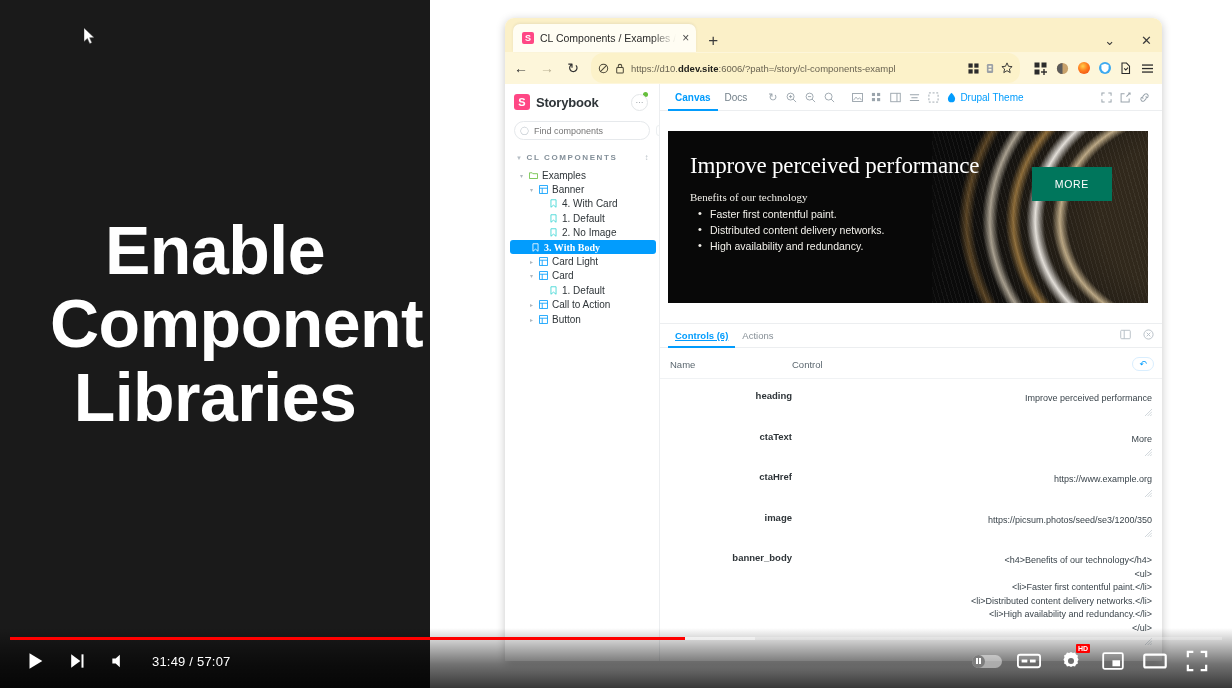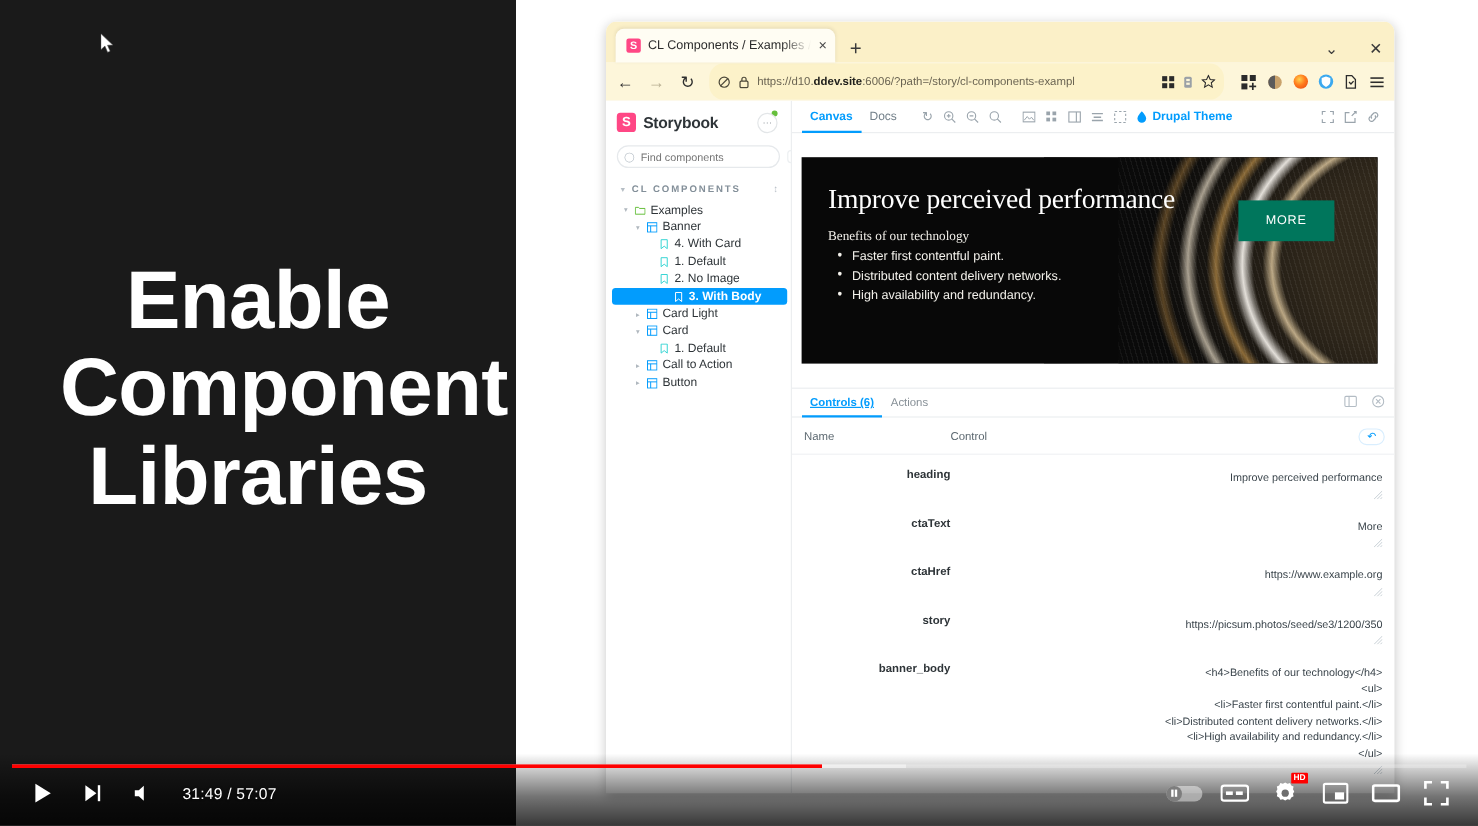--- a/index.html
+++ b/index.html
@@ -209,21 +209,21 @@
     height: 27px; display: flex; align-items: center; cursor: pointer;
   }
   .tb-tab.active { color: #029cfd; font-weight: bold; box-shadow: inset 0 -2px 0 #029cfd; }
   .tb-sep { width: 9px; }
   .tb-ic {
     width: 19px; height: 27px; display: flex; align-items: center; justify-content: center;
     color: #9aa4ac; font-size: 11px; cursor: pointer;
   }
   .tb-theme {
     display: flex; align-items: flex-start; gap: 4px;
-    font-size: 10px; color: #029cfd; font-weight: bold;
+    font-size: 10px; color: #029cfd; font-weight: normal;
     margin-left: 4px; cursor: pointer;
   }
   .tb-right { margin-left: auto; display: flex; align-items: center; }
 
   .sb-canvas { padding: 8px 14px 0 8px; background: #fff; }
   .banner {
     position: relative; height: 172px; overflow: hidden;
     background: #080808;
   }
   .banner-bg {
@@ -513,21 +513,21 @@
                   </svg>
                   <span>1. Default</span>
                 </div>
                 <div class="tree-node" style="padding-left: 24px;">
                   <span class="tw"></span>
                   <svg class="tico" viewBox="0 0 12 12">
                     <path d="M2.6 1 h6.8 v10 L6 8.2 L2.6 11 Z" fill="none" stroke="#37d5d3" stroke-width="1.1"></path>
                   </svg>
                   <span>2. No Image</span>
                 </div>
-                <div class="tree-node selected" style="padding-left: 40px;">
+                <div class="tree-node selected" style="padding-left: 10px; font-family: Liberation Serif, serif;">
                   <span class="tw"></span>
                   <svg class="tico" viewBox="0 0 12 12">
                     <path d="M2.6 1 h6.8 v10 L6 8.2 L2.6 11 Z" fill="none" stroke="#ffffff" stroke-width="1.1"></path>
                   </svg>
                   <span>3. With Body</span>
                 </div>
                 <div class="tree-node" style="padding-left: 14px;">
                   <span class="tw">▸</span>
                   <svg class="tico" viewBox="0 0 12 12">
                     <rect x="0.8" y="0.8" width="10.4" height="10.4" fill="none" stroke="#029cfd" stroke-width="1.1"></rect>
@@ -727,21 +727,21 @@
                   <div class="ctrl-row">
                     <div class="ctrl-label">ctaHref</div>
                     <div class="ctrl-field">
                       <div class="ctrl-input">https://www.example.org</div>
                       <span class="resize-grip"><svg width="7" height="7" viewBox="0 0 8 8">
                           <path d="M8 0 L0 8 M8 3 L3 8 M8 6 L6 8" stroke="#c4ccd2" stroke-width="0.9"></path>
                         </svg></span>
                     </div>
                   </div>
                   <div class="ctrl-row">
-                    <div class="ctrl-label">story</div>
+                    <div class="ctrl-label">image</div>
                     <div class="ctrl-field">
                       <div class="ctrl-input">https://picsum.photos/seed/se3/1200/350</div>
                       <span class="resize-grip"><svg width="7" height="7" viewBox="0 0 8 8">
                           <path d="M8 0 L0 8 M8 3 L3 8 M8 6 L6 8" stroke="#c4ccd2" stroke-width="0.9"></path>
                         </svg></span>
                     </div>
                   </div>
                   <div class="ctrl-row">
                     <div class="ctrl-label">banner_body</div>
                     <div class="ctrl-field">

